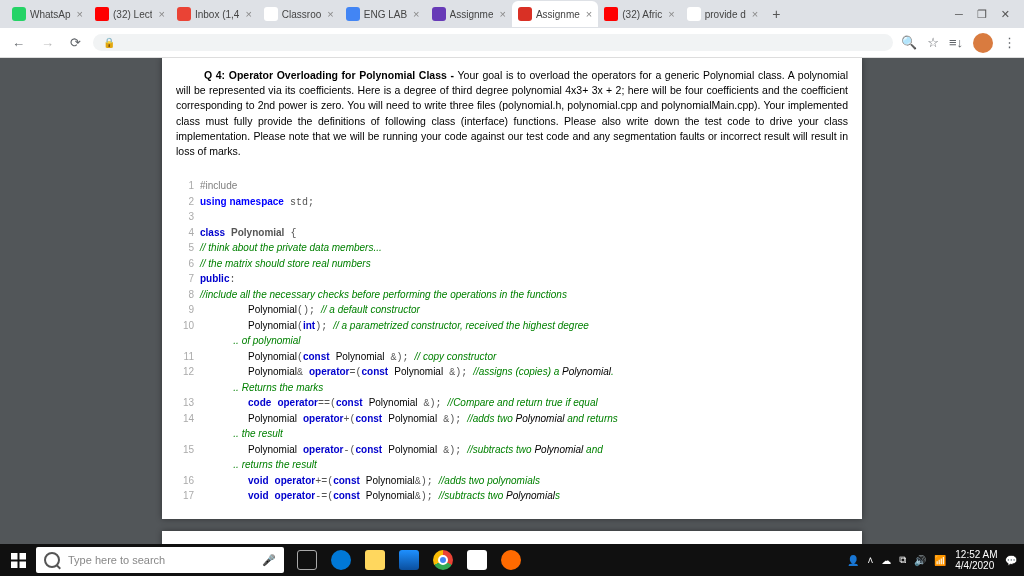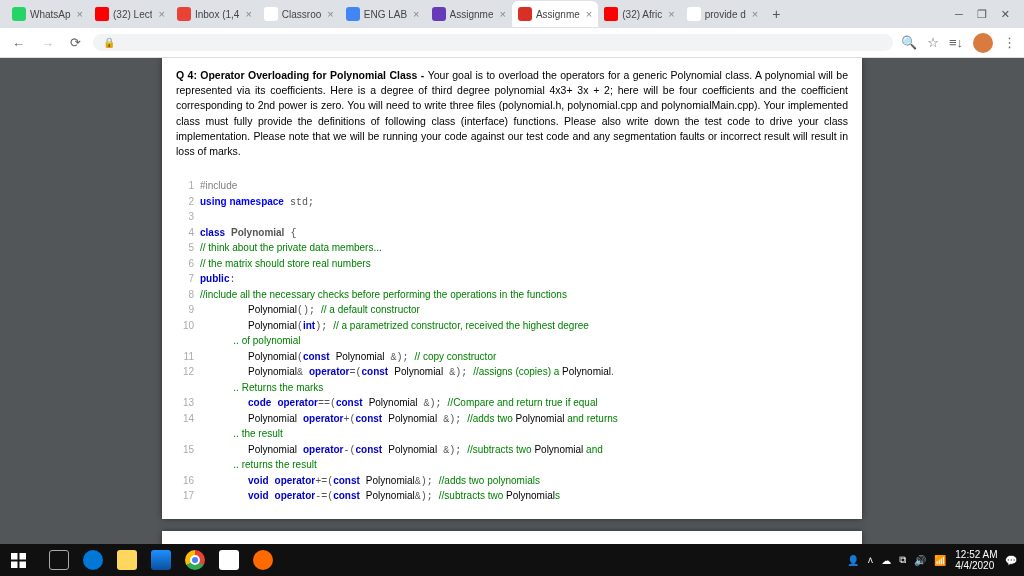--- a/index.html
+++ b/index.html
@@ -16,25 +16,25 @@
 .addrbar{height:30px;background:#fff;display:flex;align-items:center;padding:0 8px;gap:8px;border-bottom:1px solid #ddd;}
 .navbtn{color:#5f6368;font-size:13px;padding:2px 4px;}
 .urlbox{flex:1;display:flex;align-items:center;gap:6px;background:#f1f3f4;border-radius:12px;padding:3px 10px;font-size:11px;color:#5f6368;}
 .lock{font-size:10px;}
 .righticons{display:flex;gap:10px;align-items:center;color:#5f6368;font-size:13px;}
 .avatar{width:20px;height:20px;border-radius:50%;background:#d97b3f;}
 .viewer{flex:1;background:#525659;overflow:hidden;display:flex;flex-direction:column;align-items:center;padding-top:0;}
 .page{width:700px;background:#fff;margin-bottom:12px;box-shadow:0 0 6px rgba(0,0,0,0.4);}
 .page1{padding:10px 14px 14px;}
 .qtext{font-size:10.5px;line-height:1.45;font-family:Arial,sans-serif;text-align:justify;color:#000;}
-.qtext b{font-weight:bold;}
+.qtext b{font-weight:bold;margin-left:28px;}
 .code{font-family:Consolas,"Courier New",monospace;font-size:10px;line-height:1.45;white-space:pre;background:#fff;margin-top:20px;color:#555;}
 .ln{color:#aaa;display:inline-block;width:18px;text-align:right;margin-right:6px;}
 .kw{color:#0000cd;font-weight:bold;}
-.cm{color:#008000;}
+.cm{color:#008000;font-style:italic;}
 .st{color:#808080;}
 .pp{color:#0000ff;}
 .ty{color:#000;}
 .page2{padding:14px;min-height:120px;}
 .taskbar{height:32px;background:#101010;display:flex;align-items:center;color:#fff;font-size:11px;}
 .start{width:36px;display:flex;justify-content:center;align-items:center;font-size:13px;}
 .search{display:flex;align-items:center;background:#fff;color:#888;height:26px;width:248px;border-radius:2px;padding:0 8px;gap:8px;}
 .search-ico{width:16px;height:16px;border:2px solid #555;border-radius:50%;position:relative;}
 .search-ico:after{content:"";position:absolute;width:5px;height:2px;background:#555;bottom:-2px;right:-3px;transform:rotate(45deg);}
 .mic{margin-left:auto;color:#555;}
@@ -157,20 +157,25 @@
 
 <div class="taskbar">
   <div class="start">
     <svg width="15" height="15" viewBox="0 0 15 15">
         <rect x="0" y="0" width="6.5" height="6.5" fill="#fff"></rect>
         <rect x="8.5" y="0" width="6.5" height="6.5" fill="#fff"></rect>
         <rect x="0" y="8.5" width="6.5" height="6.5" fill="#fff"></rect>
         <rect x="8.5" y="8.5" width="6.5" height="6.5" fill="#fff"></rect>
       </svg>
   </div>
+  <div class="search">
+    <span class="search-ico"></span>
+    <span>Type here to search</span>
+    <span class="mic">🎤</span>
+  </div>
   <div class="tbicons">
     <div class="tbicon">
         <div class="tbshape" style="border:1.5px solid #aaa;"></div>
       </div>
     <div class="tbicon">
         <div class="tbshape" style="background:#0078d7;border-radius:50%;"></div>
       </div>
     <div class="tbicon">
         <div class="tbshape" style="background:#ffd75e;"></div>
       </div>

